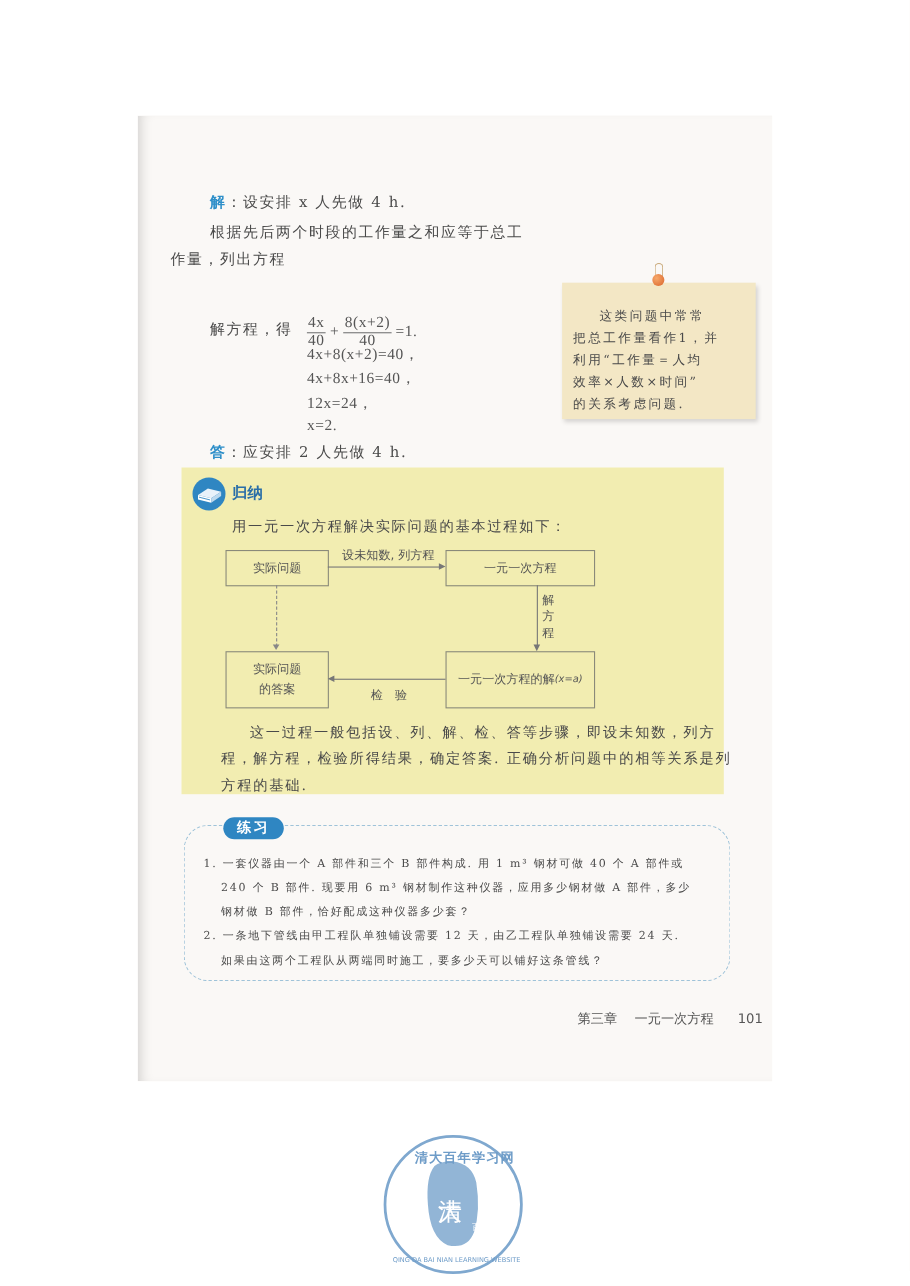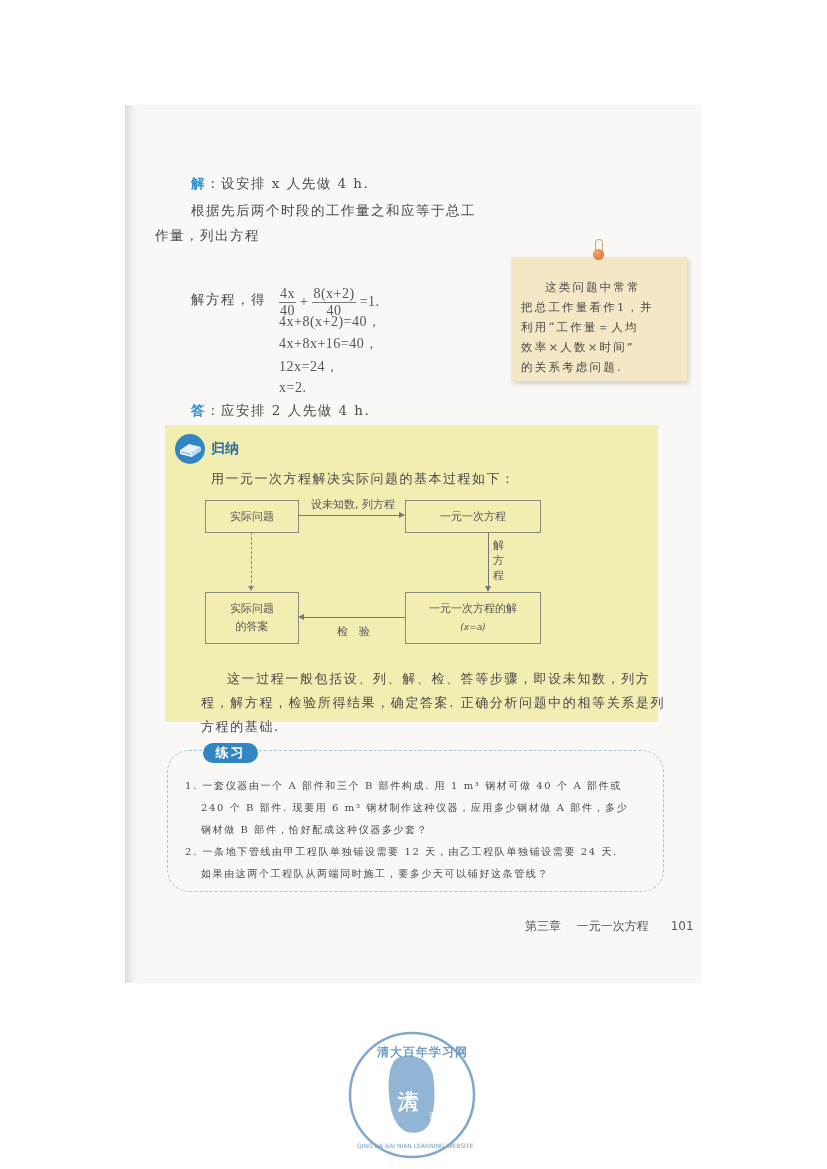--- a/index.html
+++ b/index.html
@@ -92,21 +92,21 @@
     </div>
     <div class="abs blue-label" style="left:46px; top:15px; font-size:14px; color:#2a6ea8;">归纳</div>
     <div class="abs txt" style="left:46px; top:45px; font-size:13px;">用一元一次方程解决实际问题的基本过程如下：</div>
 
     <div class="box" style="left:40px; top:75px; width:92px; height:31px;">实际问题</div>
     <div class="box" style="left:240px; top:75px; width:134px; height:31px;">一元一次方程</div>
     <div class="box" style="left:40px; top:167px; width:92px; height:50px; flex-direction:column;">
       <span>实际问题</span>
       <span>的答案</span>
     </div>
-    <div class="box" style="left:240px; top:167px; width:134px; height:50px; flex-direction:column;">
+    <div class="box" style="left:240px; top:167px; width:134px; height:50px; flex-direction:row;">
       <span>一元一次方程的解</span>
       <span style="font-size:9px; font-style:italic;">(x=a)</span>
     </div>
 
     <div class="arrow-line" style="left:133px; top:90px; width:104px; height:1px;"></div>
     <div class="abs" style="left:234px; top:87px; width:0; height:0; border-left:6px solid #777; border-top:3px solid transparent; border-bottom:3px solid transparent;"></div>
     <div class="flowlbl" style="left:146px; top:72px;">设未知数, 列方程</div>
 
     <div class="arrow-line" style="left:323px; top:107px; width:1px; height:57px;"></div>
     <div class="abs" style="left:320px; top:161px; width:0; height:0; border-top:6px solid #777; border-left:3px solid transparent; border-right:3px solid transparent;"></div>
@@ -117,21 +117,21 @@
     </div>
 
     <div class="arrow-line" style="left:137px; top:192px; width:103px; height:1px;"></div>
     <div class="abs" style="left:133px; top:189px; width:0; height:0; border-right:6px solid #777; border-top:3px solid transparent; border-bottom:3px solid transparent;"></div>
     <div class="flowlbl" style="left:172px; top:199px;">检　验</div>
 
     <div class="abs" style="left:86px; top:107px; width:0; height:56px; border-left:1px dashed #888;"></div>
     <div class="abs" style="left:83px; top:161px; width:0; height:0; border-top:5px solid #888; border-left:3px solid transparent; border-right:3px solid transparent;"></div>
 
     <div class="abs txt" style="left:36px; top:230px; font-size:13px; line-height:24px; letter-spacing:1.6px;">
-      <div style="padding-left:26px;margin-top:12px;">这一过程一般包括设、列、解、检、答等步骤，即设未知数，列方</div>
+      <div style="padding-left:26px;">这一过程一般包括设、列、解、检、答等步骤，即设未知数，列方</div>
       <div>程，解方程，检验所得结果，确定答案. 正确分析问题中的相等关系是列</div>
       <div>方程的基础.</div>
     </div>
   </div>
 
   <div class="practice"></div>
   <div class="practice-tag">练习</div>
   <div class="abs ex" style="left:60px; top:670px;">
     <div>1. 一套仪器由一个 A 部件和三个 B 部件构成. 用 1 m³ 钢材可做 40 个 A 部件或</div>
     <div style="padding-left:16px;">240 个 B 部件. 现要用 6 m³ 钢材制作这种仪器，应用多少钢材做 A 部件，多少</div>

